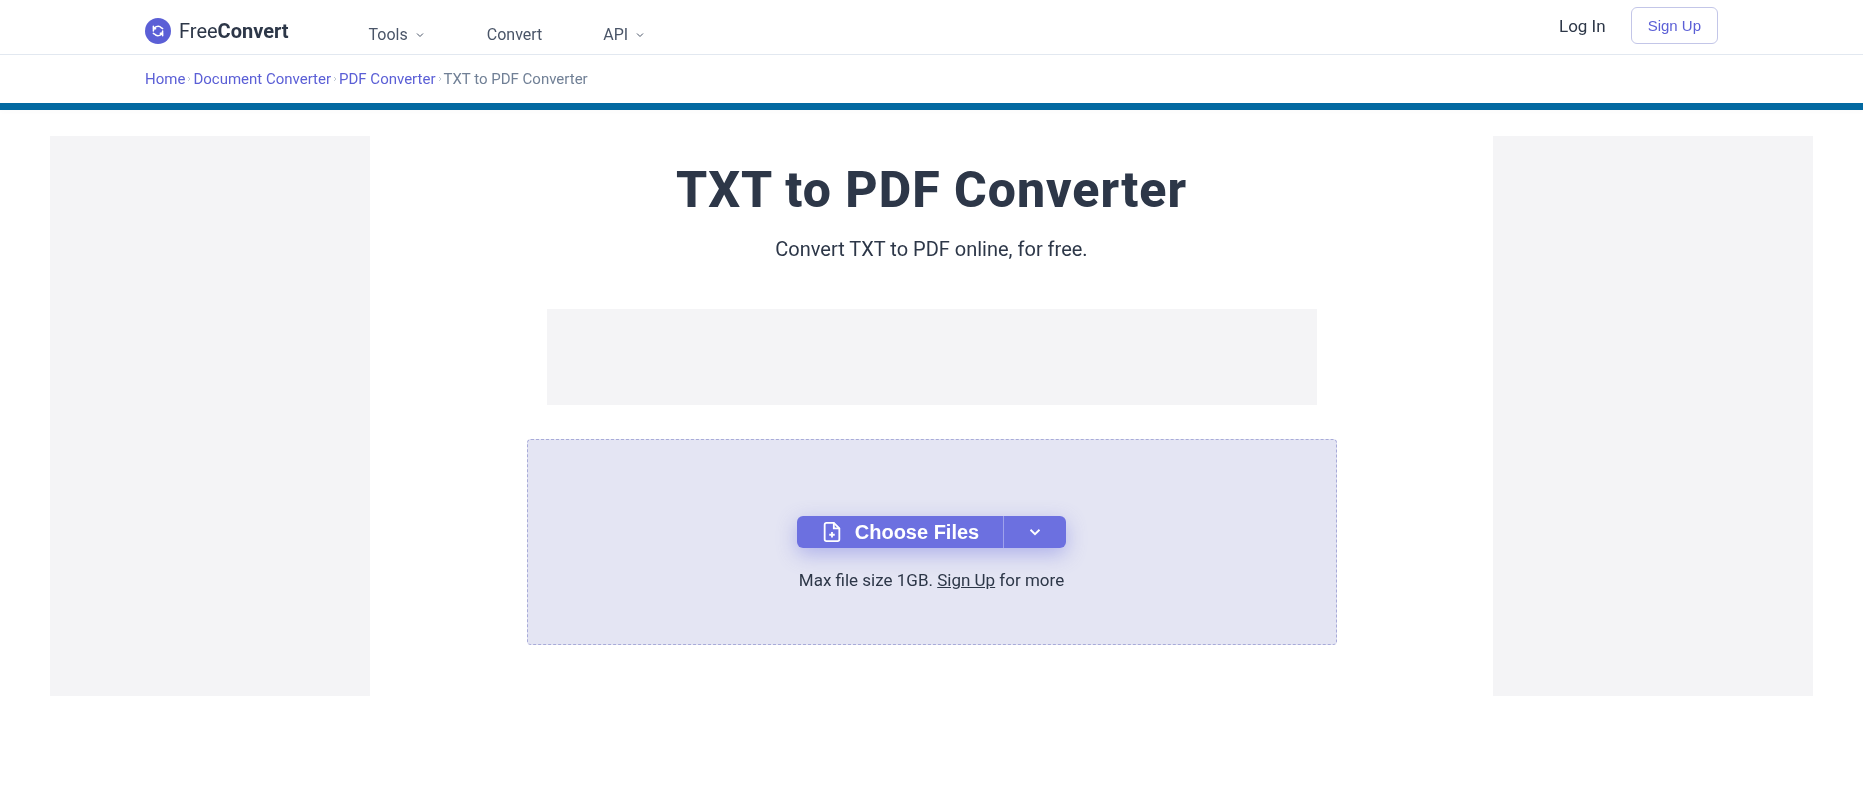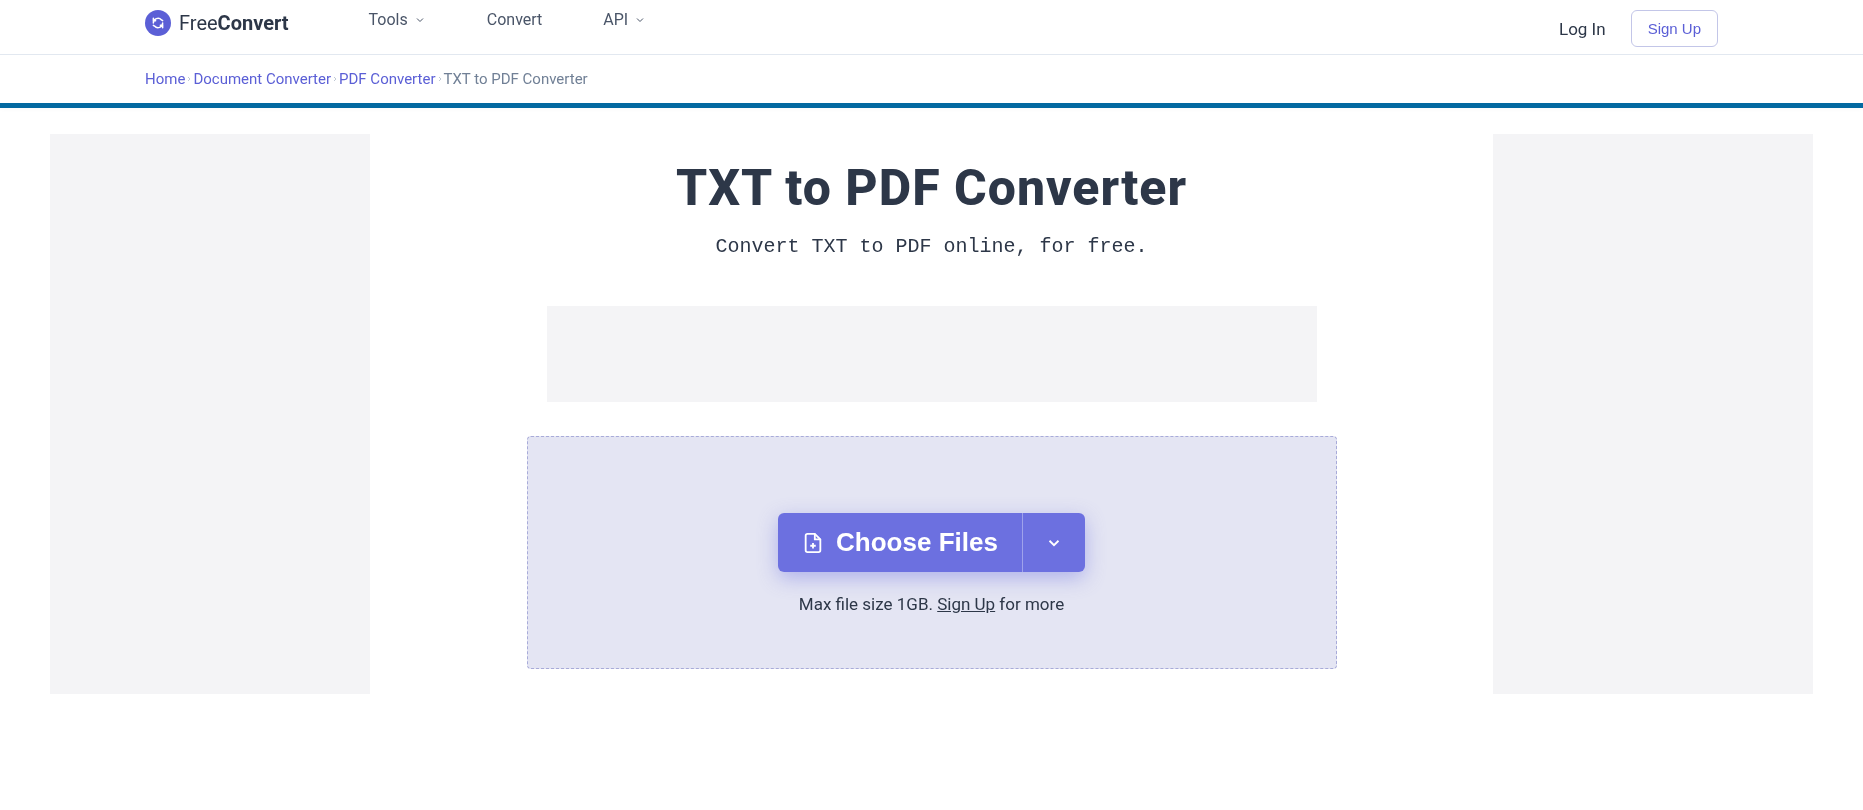--- a/index.html
+++ b/index.html
@@ -7,21 +7,21 @@
       padding: 0;
       box-sizing: border-box;
     }
     body {
       font-family: -apple-system, BlinkMacSystemFont, "Segoe UI", Roboto, Helvetica, Arial, sans-serif;
       background: #ffffff;
       color: #2d3748;
     }
     .header {
       display: flex;
-      align-items: flex-start;
+      align-items: flex-end;
       padding: 10px 145px;
       border-bottom: 1px solid #e2e8f0;
       height: 55px;
     }
     .logo {
       display: flex;
       align-items: center;
       gap: 8px;
       font-size: 20px;
       font-weight: 400;
@@ -107,21 +107,21 @@
       padding: 9px 16px;
       border-radius: 6px;
       font-size: 15px;
       cursor: pointer;
     }
     .breadcrumb {
       display: flex;
       align-items: center;
       padding: 15px 145px;
       font-size: 15px;
-      border-bottom: 5px solid #0369a1;
+      border-bottom: 7px solid #0369a1;
       box-shadow: 0 2px 4px rgba(0,0,0,0.02);
     }
     .breadcrumb-link {
       color: #5b5fd6;
       cursor: pointer;
     }
     .breadcrumb-current {
       color: #718096;
     }
     .breadcrumb-sep {
@@ -149,21 +149,20 @@
       font-size: 50px;
       font-weight: 800;
       color: #2d3748;
       margin-top: 25px;
       letter-spacing: 1px;
     }
     .subtitle {
       font-size: 20px;
       color: #2d3748;
       margin-top: 18px;
-      font-family: Liberation Mono, monospace;
     }
     .ad-box {
       width: 770px;
       height: 96px;
       background: #f4f4f6;
       margin: 48px auto 0;
     }
     .dropzone {
       width: 810px;
       margin: 34px auto 0;
@@ -181,22 +180,22 @@
       overflow: hidden;
       box-shadow: 0 6px 20px rgba(108, 112, 224, 0.45);
     }
     .choose-btn {
       display: flex;
       align-items: center;
       gap: 12px;
       background: #6c70e0;
       color: white;
       border: none;
-      padding: 14px 24px;
-      font-size: 26px;
+      padding: 3px 24px;
+      font-size: 20px;
       font-weight: 700;
       cursor: pointer;
     }
     .choose-btn svg {
       width: 22px;
       height: 26px;
       fill: none;
       stroke: white;
       stroke-width: 2;
     }

